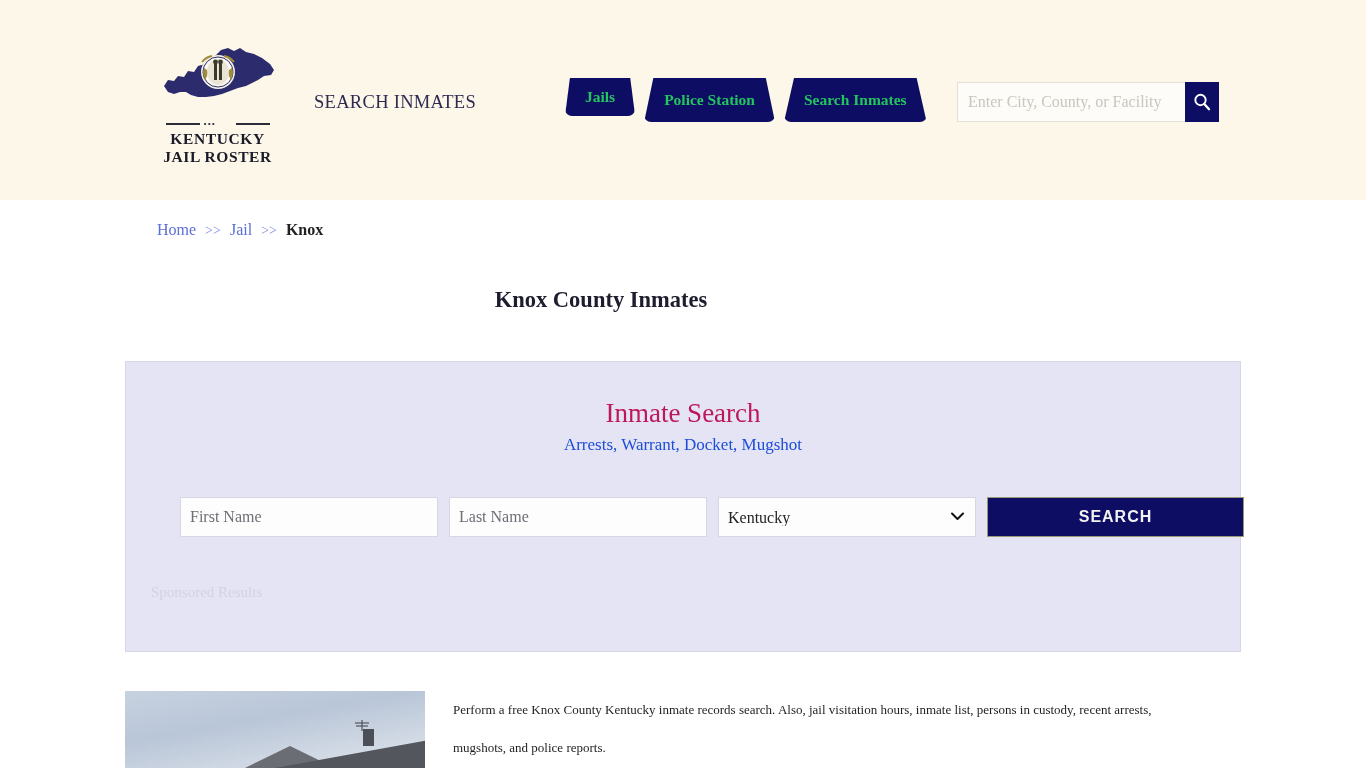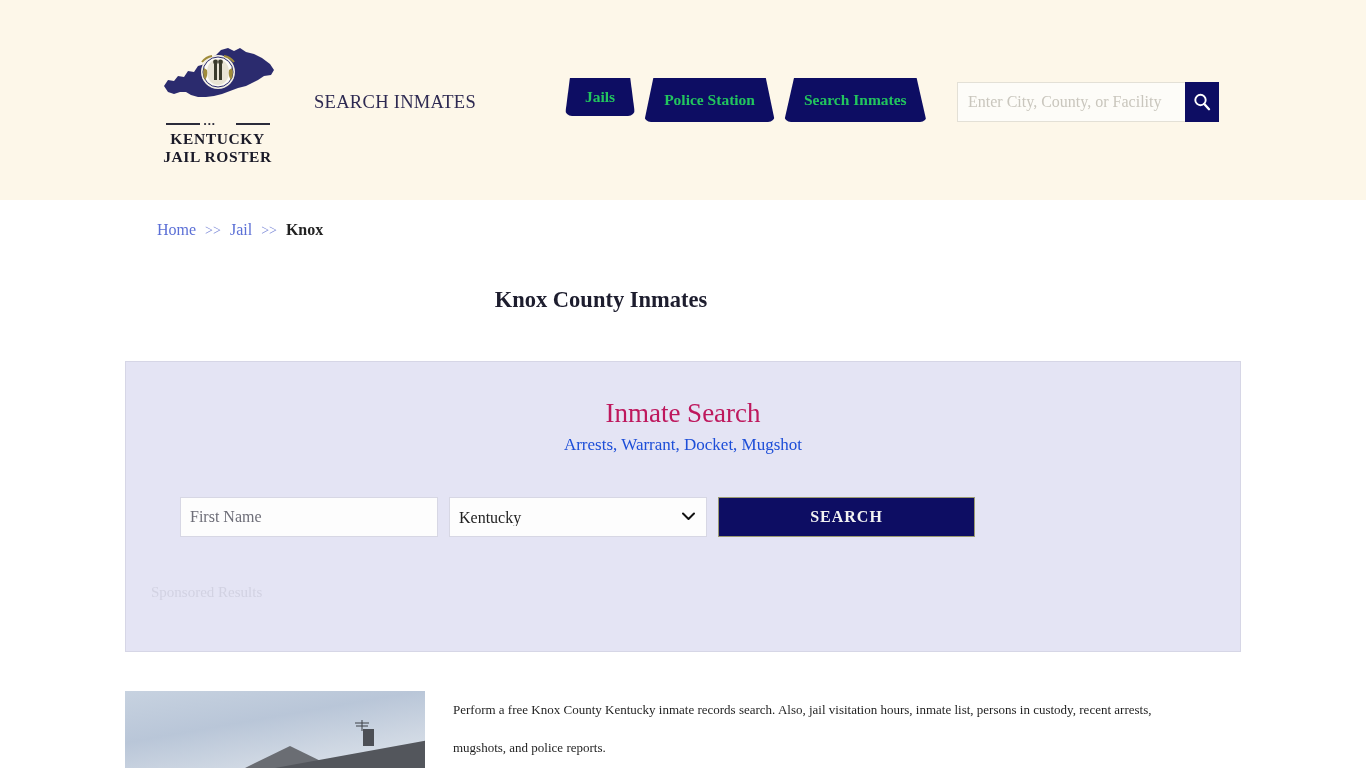--- a/index.html
+++ b/index.html
@@ -260,21 +260,21 @@
   }
   .search-submit {
     width: 257px;
     height: 40px;
     background: #0d0d63;
     color: #f2f2f2;
     border: 1px solid #9a9a70;
     font-size: 16px;
     font-weight: bold;
     letter-spacing: 1px;
-    font-family: Liberation Serif, serif;
+    font-family: Liberation Sans, sans-serif;
     cursor: pointer;
   }
   .sponsored {
     position: absolute;
     left: 151px;
     top: 584px;
     font-size: 15px;
     color: #d2d2e2;
     font-family: "Liberation Serif", "DejaVu Serif", serif;
   }
@@ -417,20 +417,21 @@
 </div>
 
 <h1 class="page-title">Knox County Inmates</h1>
 
 <section class="search-panel">
   <div class="panel-title">Inmate Search</div>
   <div class="panel-subtitle">Arrests, Warrant, Docket, Mugshot</div>
 
   <form class="panel-form">
     <input type="text" placeholder="First Name" style="">
+    <input type="text" placeholder="Last Name" style="">
     <div class="select-wrap">
       <select>
         <option>Kentucky</option>
       </select>
       <svg class="select-chevron" width="13" height="9" viewBox="0 0 13 9">
         <path d="M1 1.5 L6.5 7 L12 1.5" fill="none" stroke="#111" stroke-width="2" stroke-linecap="round" stroke-linejoin="round"></path>
       </svg>
     </div>
     <button class="search-submit" type="submit">SEARCH</button>
   </form>

